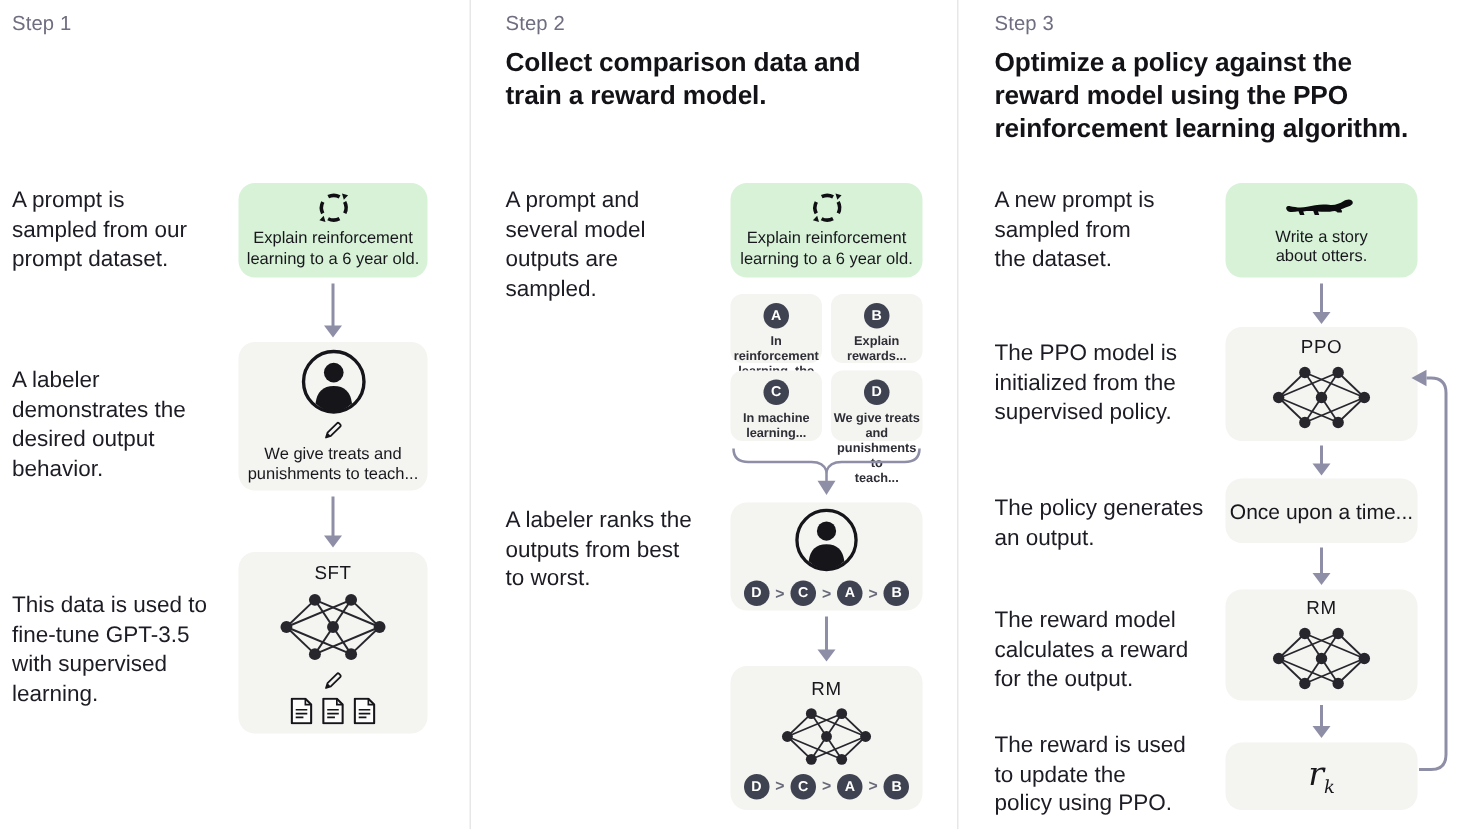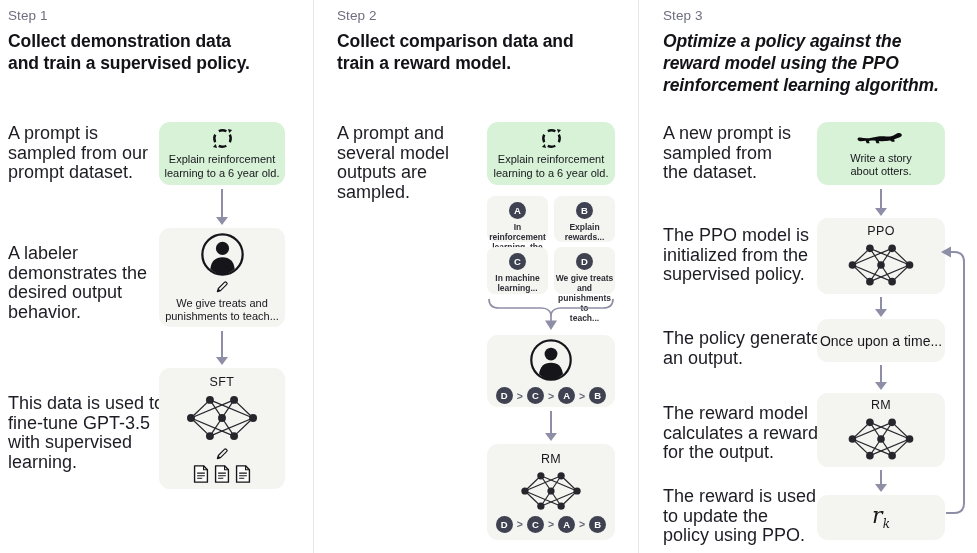--- a/index.html
+++ b/index.html
@@ -4,21 +4,21 @@
 <style>
   * { margin:0; padding:0; box-sizing:border-box; }
   html,body { background:#ffffff; }
   .canvas {
     position:relative; width:977px; height:553px; background:#ffffff;
     font-family:"Liberation Sans", sans-serif; color:#1c1c24; overflow:hidden;
   }
   .divider { position:absolute; top:0; bottom:0; width:1px; background:#e7e7e7; }
   .step { position:absolute; font-size:13.5px; color:#6e6e80; letter-spacing:.1px; white-space:pre-line; }
   .title { position:absolute; font-size:17.5px; font-weight:700; line-height:22px; color:#121217; letter-spacing:-.1px; white-space:pre-line; }
-  .caption { position:absolute; font-size:18px; line-height:19.5px; color:#1c1c24; white-space:pre-line; }
+  .caption { position:absolute; font-size:15px; line-height:19.5px; color:#1c1c24; white-space:pre-line; }
   .card {
     position:absolute; background:#f4f4f1; border-radius:11px;
     display:flex; flex-direction:column; align-items:center; justify-content:center;
     text-align:center;
   }
   .card.green { background:#d7f2d7; }
   .card-text { font-size:11px; line-height:13.5px; color:#17171c; white-space:pre-line; }
   .model-label { font-size:12.5px; color:#17171c; letter-spacing:.4px; }
   .output-text { font-size:14px; color:#17171c; }
   .sample-card {
@@ -48,22 +48,20 @@
 </style>
 </head>
 <body>
 
 <div class="canvas">
 
   <div class="divider" style="left:313px;"></div>
   <div class="divider" style="left:638px;"></div>
 
   <div class="step" style="left:8px; top:8px;">Step 1</div>
-  <div class="title" style="left:8px; top:30px; width:300px;">Collect demonstration data
-and train a supervised policy.</div>
 
   <div class="caption" style="left:8px; top:124px;">A prompt is
 sampled from our
 prompt dataset.</div>
   <div class="caption" style="left:8px; top:244px;">A labeler
 demonstrates the
 desired output
 behavior.</div>
   <div class="caption" style="left:8px; top:394px;">This data is used to
 fine-tune GPT-3.5
@@ -149,20 +147,23 @@
   </div>
 
   <div class="step" style="left:337px; top:8px;">Step 2</div>
   <div class="title" style="left:337px; top:30px; width:300px;">Collect comparison data and
 train a reward model.</div>
 
   <div class="caption" style="left:337px; top:124px;">A prompt and
 several model
 outputs are
 sampled.</div>
+  <div class="caption" style="left:337px; top:337px;">A labeler ranks the
+outputs from best
+to worst.</div>
 
   <div class="card green" style="left:487px; top:122px; width:128px; height:63px; gap:3px;">
     <svg viewBox="0 0 26 26" width="23" height="23">
       <circle cx="13" cy="13" r="9.3" fill="none" stroke="#101014" stroke-width="2.7" stroke-dasharray="8.8 5.8" transform="rotate(-28 13 13)"></circle>
       <path d="M19.2 2.2 l4.6 1.3 l-3.2 3.4 Z" fill="#101014"></path>
       <path d="M6.8 23.8 l-4.6 -1.3 l3.2 -3.4 Z" fill="#101014"></path>
     </svg>
     <div class="card-text">Explain reinforcement
 learning to a 6 year old.</div>
   </div>
@@ -246,21 +247,21 @@
       <span class="gt">&gt;</span>
       <div class="badge">C</div>
       <span class="gt">&gt;</span>
       <div class="badge">A</div>
       <span class="gt">&gt;</span>
       <div class="badge">B</div>
     </div>
   </div>
 
   <div class="step" style="left:663px; top:8px;">Step 3</div>
-  <div class="title" style="left:663px; top:30px; width:310px;font-style:italic;">Optimize a policy against the
+  <div class="title" style="left:663px; top:30px; width:310px;">Optimize a policy against the
 reward model using the PPO
 reinforcement learning algorithm.</div>
 
   <div class="caption" style="left:663px; top:124px;">A new prompt is
 sampled from
 the dataset.</div>
   <div class="caption" style="left:663px; top:226px;">The PPO model is
 initialized from the
 supervised policy.</div>
   <div class="caption" style="left:663px; top:404px;">The reward model

